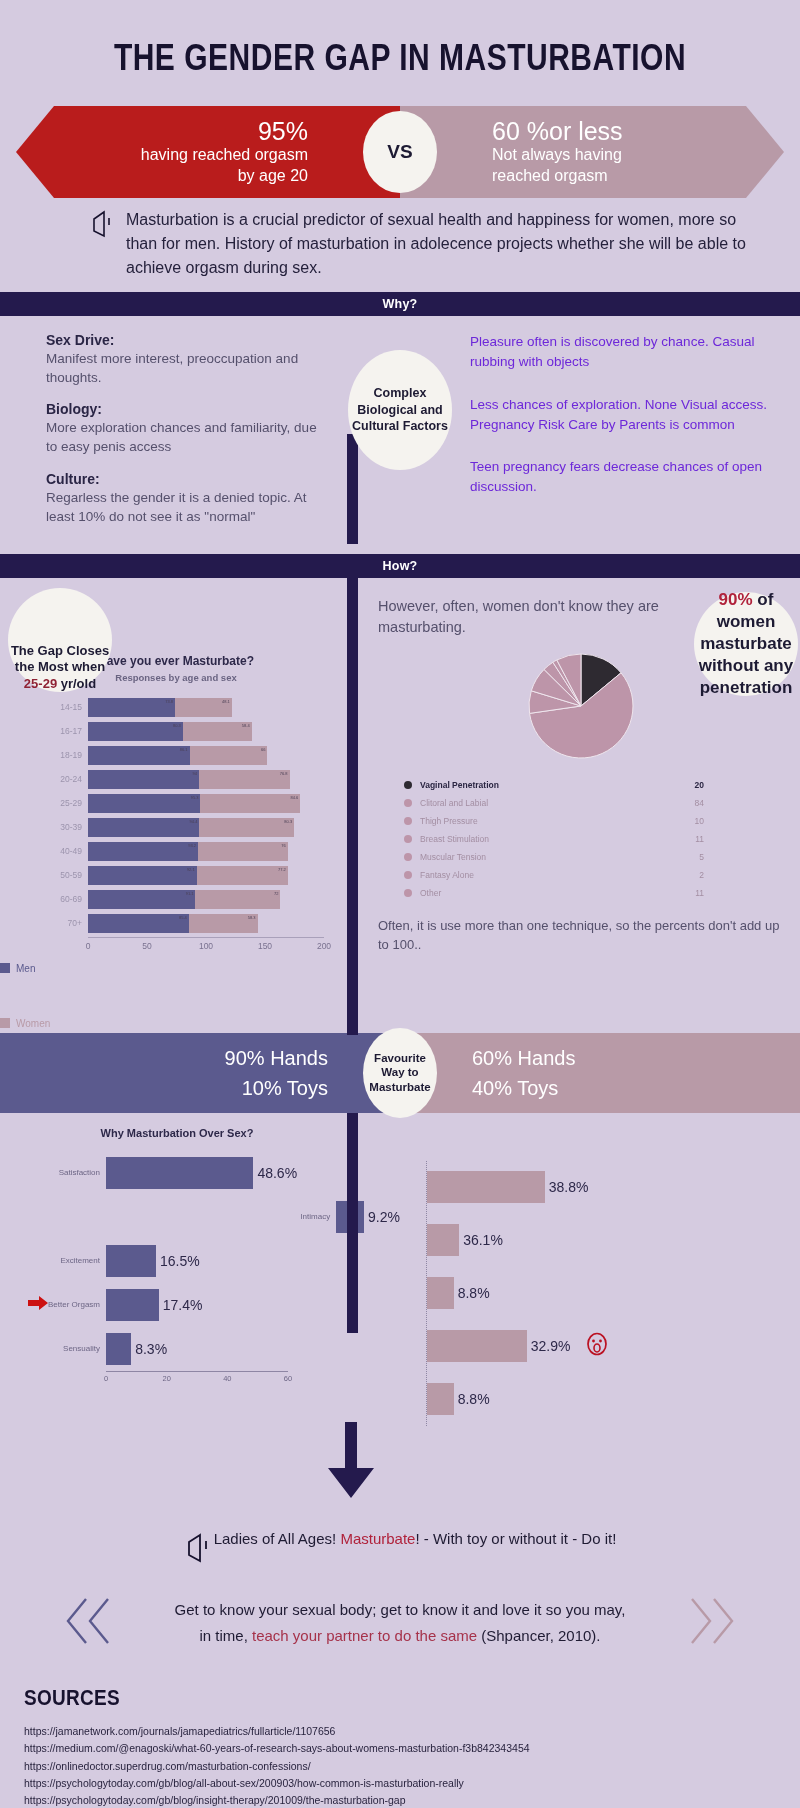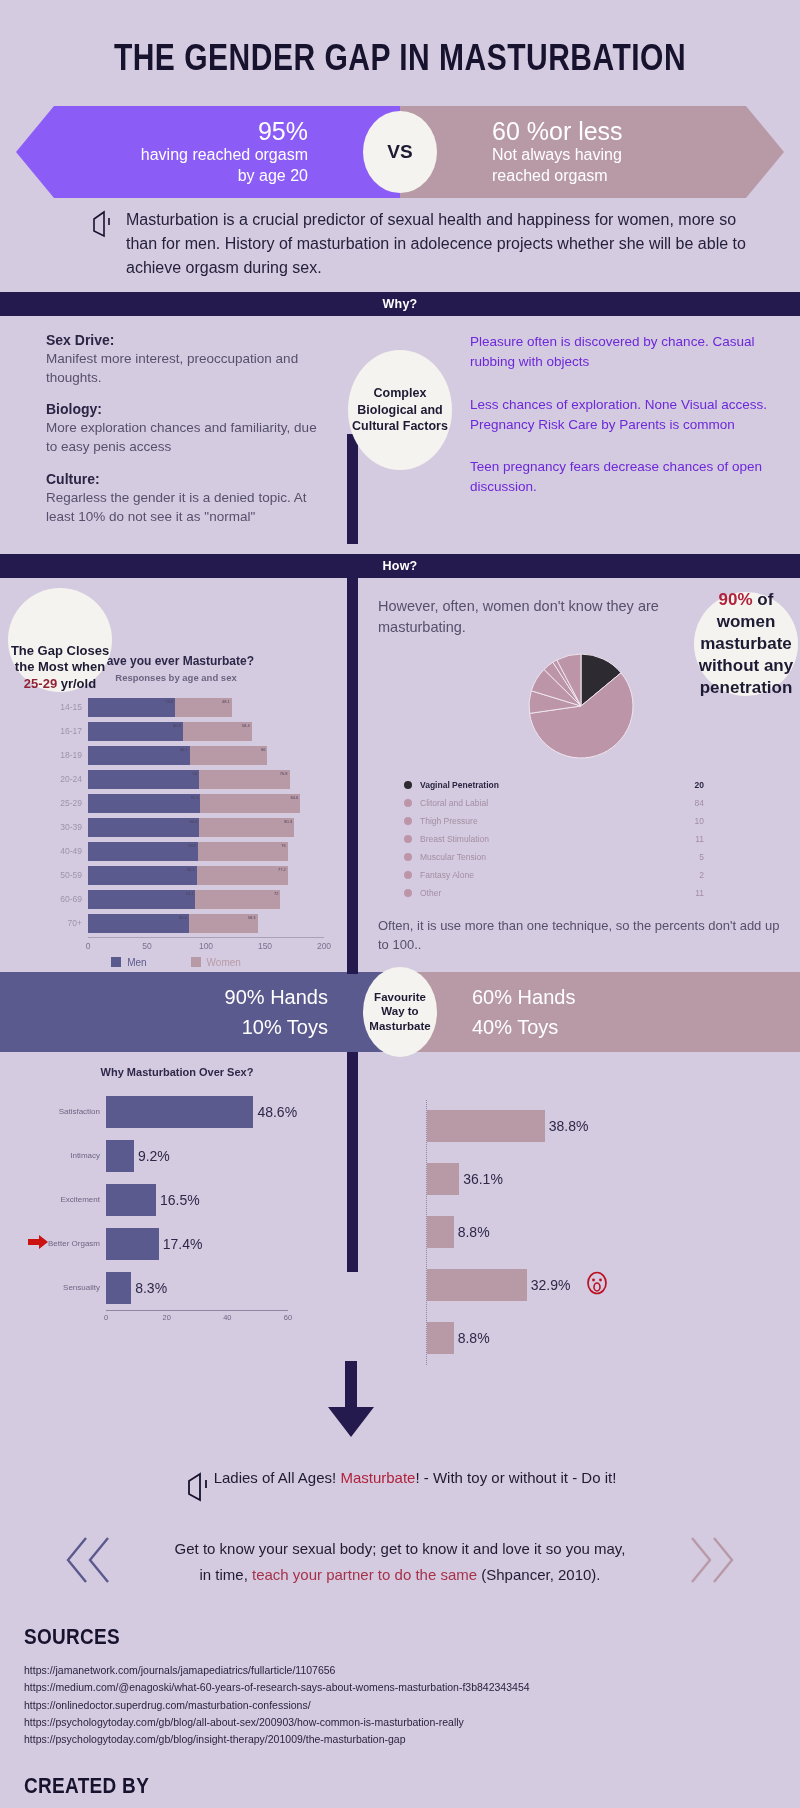--- a/index.html
+++ b/index.html
@@ -25,21 +25,21 @@
     transform-origin: center;
   }
 
   
   .vs-wrap { position: relative; height: 92px; margin: 12px 0 0 0; }
   .vs-left, .vs-right {
     position: absolute; top: 0; height: 92px;
   }
   .vs-left {
     left: 16px; width: 384px;
-    background: #8b5cf6;
+    background: #b91c1c;
     clip-path: polygon(0 50%, 38px 0, 100% 0, 100% 100%, 38px 100%);
     display: flex; flex-direction: column; align-items: flex-end;
     justify-content: center; padding-right: 92px;
   }
   .vs-right {
     left: 400px; width: 384px;
     background: #b89aa7;
     clip-path: polygon(0 0, calc(100% - 38px) 0, 100% 50%, calc(100% - 38px) 100%, 0 100%);
     display: flex; flex-direction: column; align-items: flex-start;
     justify-content: center; padding-left: 92px;
@@ -123,21 +123,21 @@
   .sbc-label { width: 34px; text-align: right; font-size: 8.5px; color: #9c94ad; margin-right: 6px; flex:0 0 34px;}
   .sbc-track { flex: 1; height: 19px; position: relative; display: flex; }
   .seg-m { background: #5b5a8e; height: 100%; position: relative;}
   .seg-w { background: #b89aa7; height: 100%; position: relative;}
   .seg-m .v, .seg-w .v {
     position: absolute; right: 2px; top: 1px; font-size: 4px; color: #4a3f55;
   }
   .sbc-axis { position: relative; margin-left: 88px; margin-right: 28px; height: 18px;
     border-top: 1px solid #a9a0ba; }
   .sbc-axis span { position: absolute; top: 3px; font-size: 8.5px; color: #7a7290; transform: translateX(-50%); }
-  .sbc-legend { display: flex; justify-content: center; gap: 44px; margin-top: 2px; }
+  .sbc-legend { display: flex; justify-content: center; gap: 44px; margin-top: 8px; flex-direction: column; }
   .sbc-legend div { display: flex; align-items: center; gap: 6px; font-size: 10px; }
   .sw { width: 10px; height: 10px; display: inline-block; }
   .sw-m { background: #5b5a8e; } .sw-w { background: #b89aa7; }
   .lg-m { color: #5b5a8e; } .lg-w { color: #b89aa7; }
 
   
   .how-lead { font-size: 14.5px; line-height: 1.45; color: #55506c; width: 300px; font-weight:300;}
   .how-foot { font-size: 13px; line-height: 1.5; color: #55506c; margin-top: 14px; font-weight:300;}
 
   
@@ -498,21 +498,21 @@
     </div>
 
     <div class="wos-l">
       <div class="wos-title">Why Masturbation Over Sex?</div>
       <div id="wos-men">
           <div class="hb-row" style="position: relative;">
             <div class="hb-label">Satisfaction</div>
             <div class="hb-bar" style="width:147.42000000000002px"></div>
             <div class="hb-val">48.6%</div>
           </div>
-          <div class="hb-row" style="position: relative;">
+          <div class="hb-row" style="position: relative; justify-content: flex-end;">
             <div class="hb-label">Intimacy</div>
             <div class="hb-bar" style="width:27.906666666666666px"></div>
             <div class="hb-val">9.2%</div>
           </div>
           <div class="hb-row" style="position: relative;">
             <div class="hb-label">Excitement</div>
             <div class="hb-bar" style="width:50.050000000000004px"></div>
             <div class="hb-val">16.5%</div>
           </div>
           <div class="hb-row" style="position: relative;">

